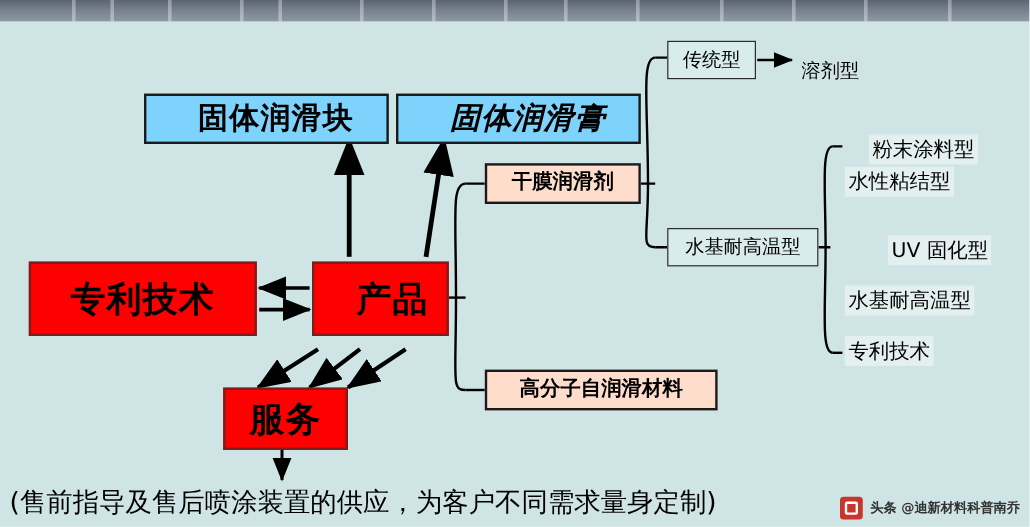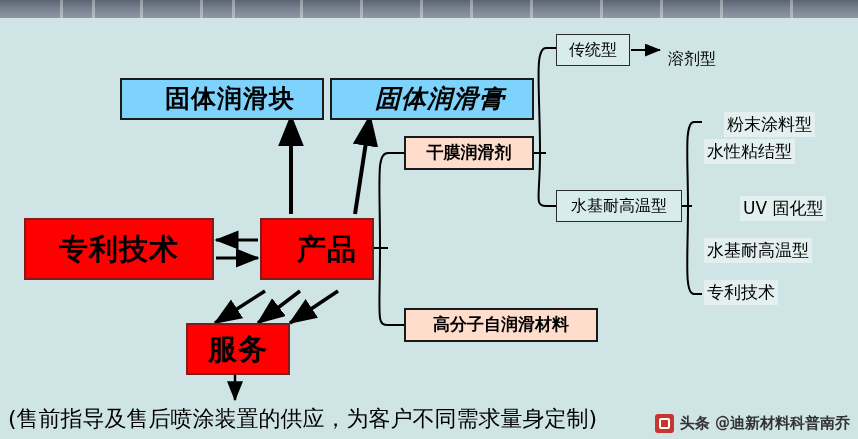--- a/index.html
+++ b/index.html
@@ -121,21 +121,21 @@
     content: "";
     position: absolute;
     left: 4px; top: 4px;
     width: 11px; height: 11px;
     border: 2px solid #ffffff;
     border-radius: 2px;
     box-sizing: border-box;
   }
   .wm-text {
     color: #333333;
-    font-size: 15px;
+    font-size: 11px;
     font-weight: bold;
     white-space: nowrap;
   }
 </style>
 </head>
 <body>
 
 <div id="page">
 
   <div class="top-banner">

